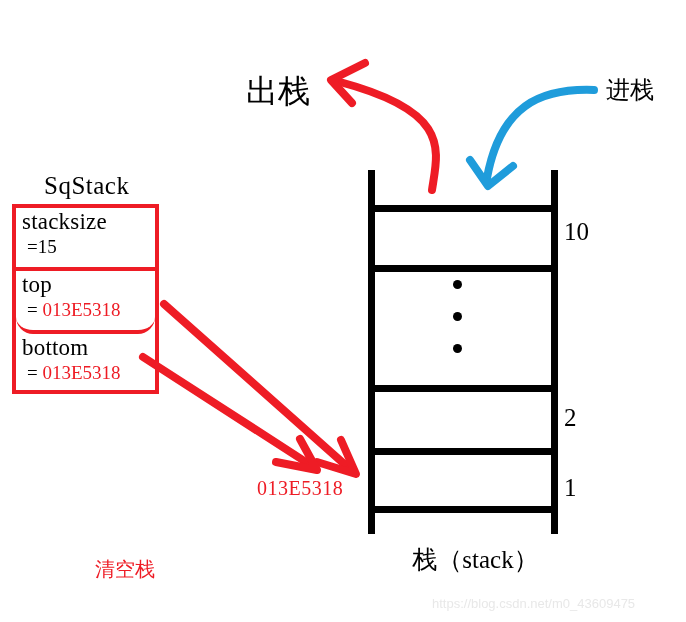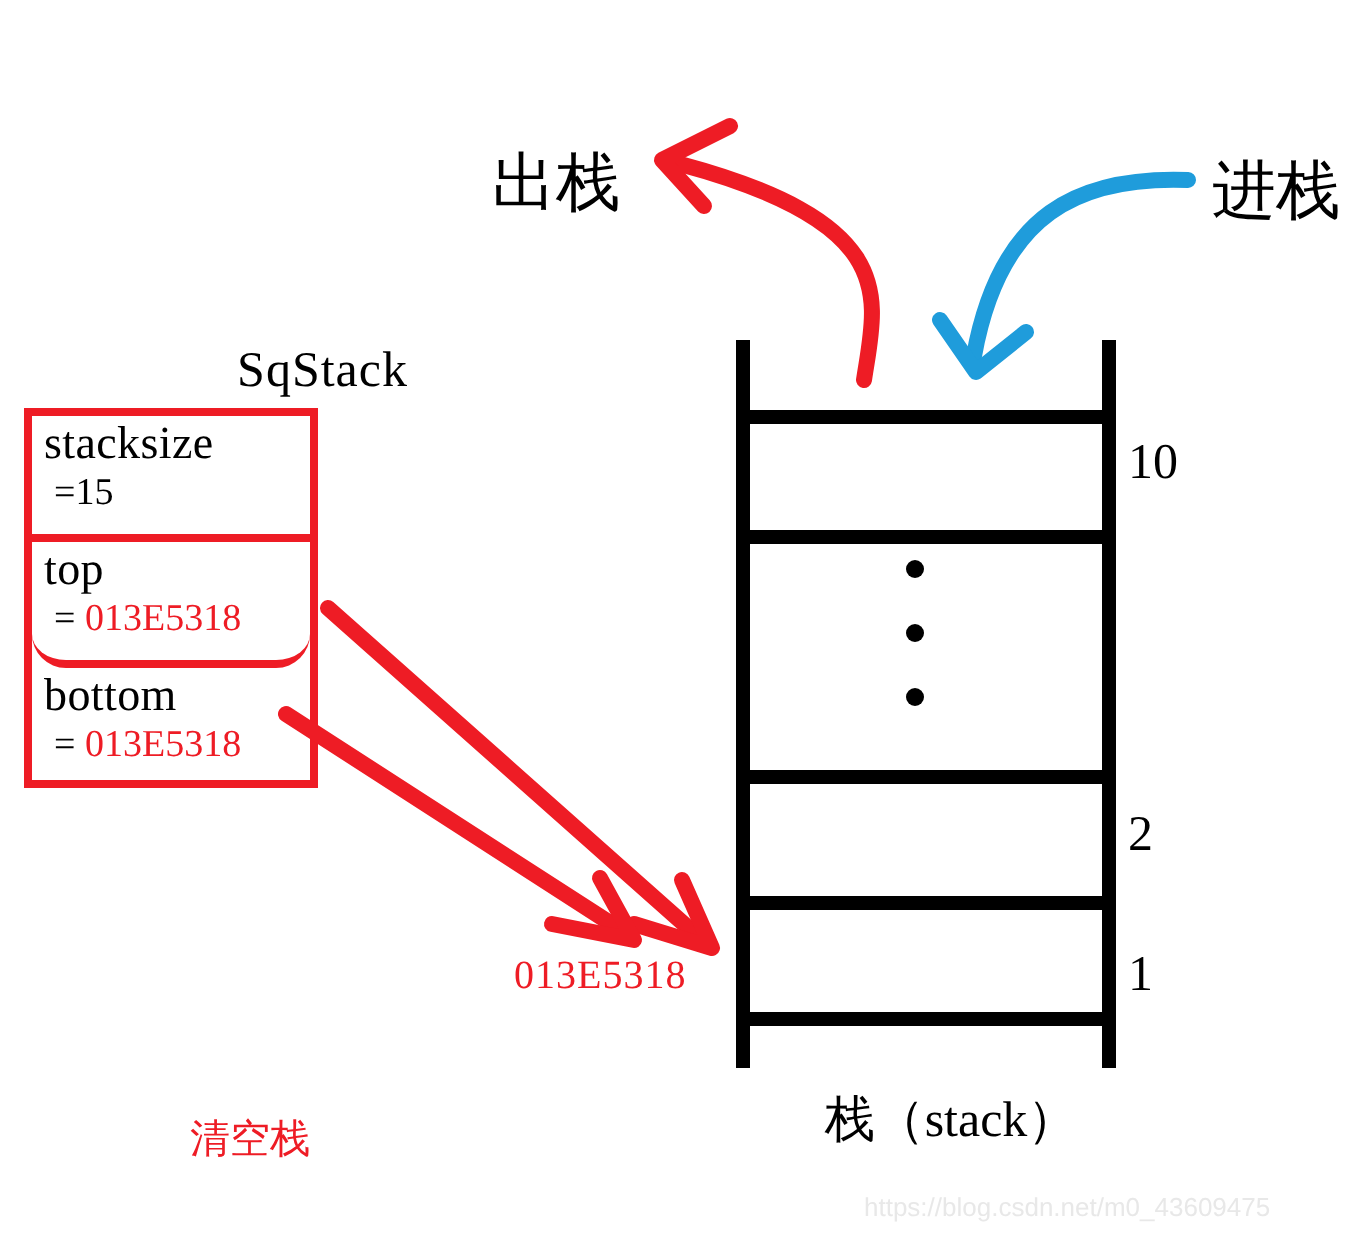--- a/index.html
+++ b/index.html
@@ -17,21 +17,21 @@
   }
 
   
   .abs { position: absolute; }
 
   
   #sqstack-title {
     left: 44px;
     top: 172px;
     width: 160px;
-    text-align: right;
+    text-align: left;
     font-size: 25px;
     color: #000000;
     letter-spacing: 0.5px;
     white-space: nowrap;
   }
   #sqstack-box {
     left: 12px;
     top: 204px;
     width: 147px;
     height: 190px;
@@ -136,21 +136,21 @@
   #label-pop {
     left: 246px;
     top: 70px;
     font-size: 32px;
     color: #000000;
     white-space: nowrap;
   }
   #label-push {
     left: 606px;
     top: 74px;
-    font-size: 32px;
+    font-size: 24px;
     color: #000000;
     white-space: nowrap;
   }
   #label-clear {
     left: 95px;
     top: 556px;
     font-size: 20px;
     color: #ee1c25;
     white-space: nowrap;
   }

